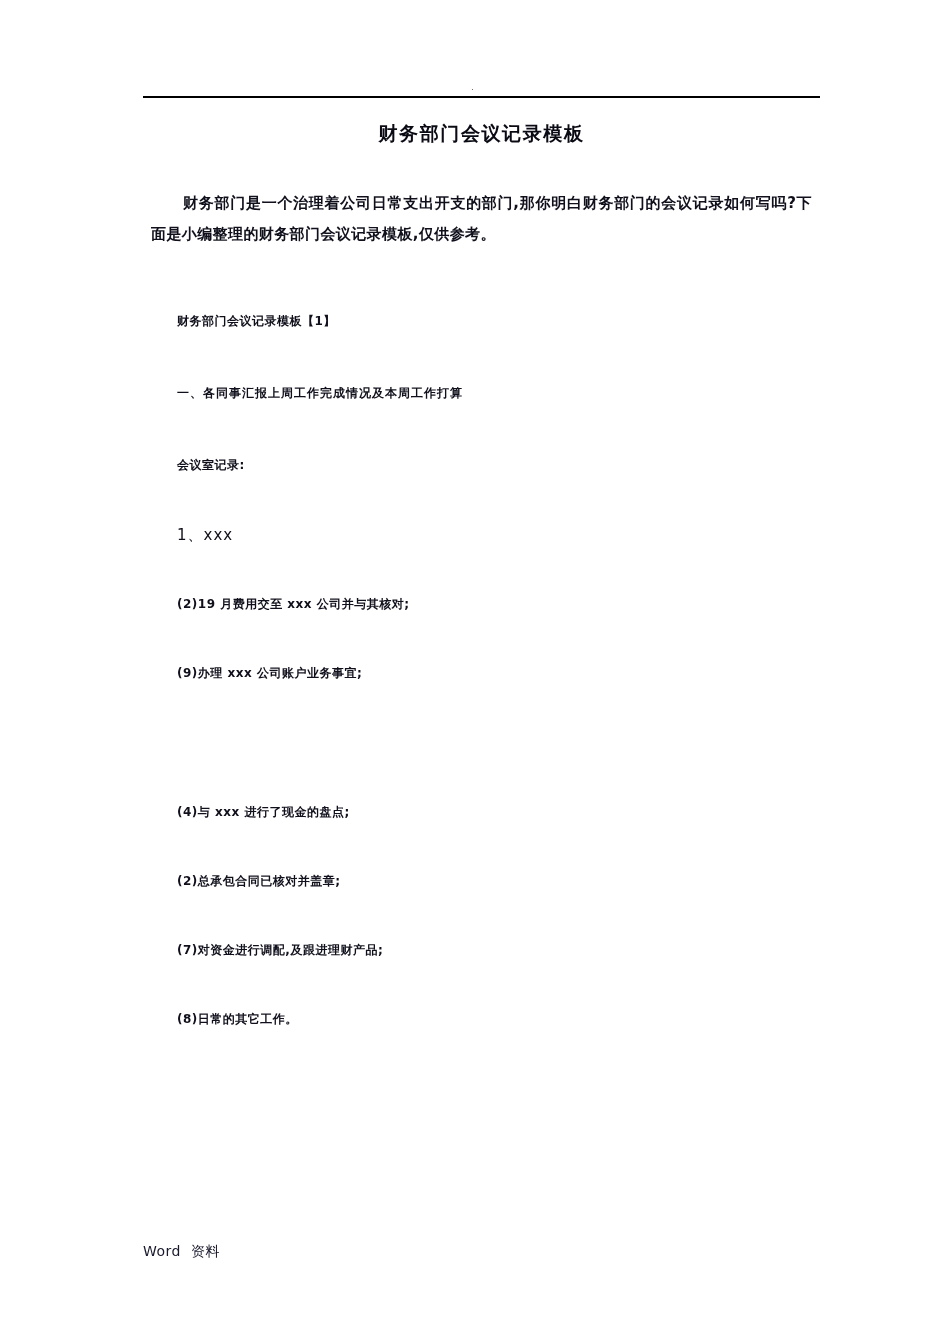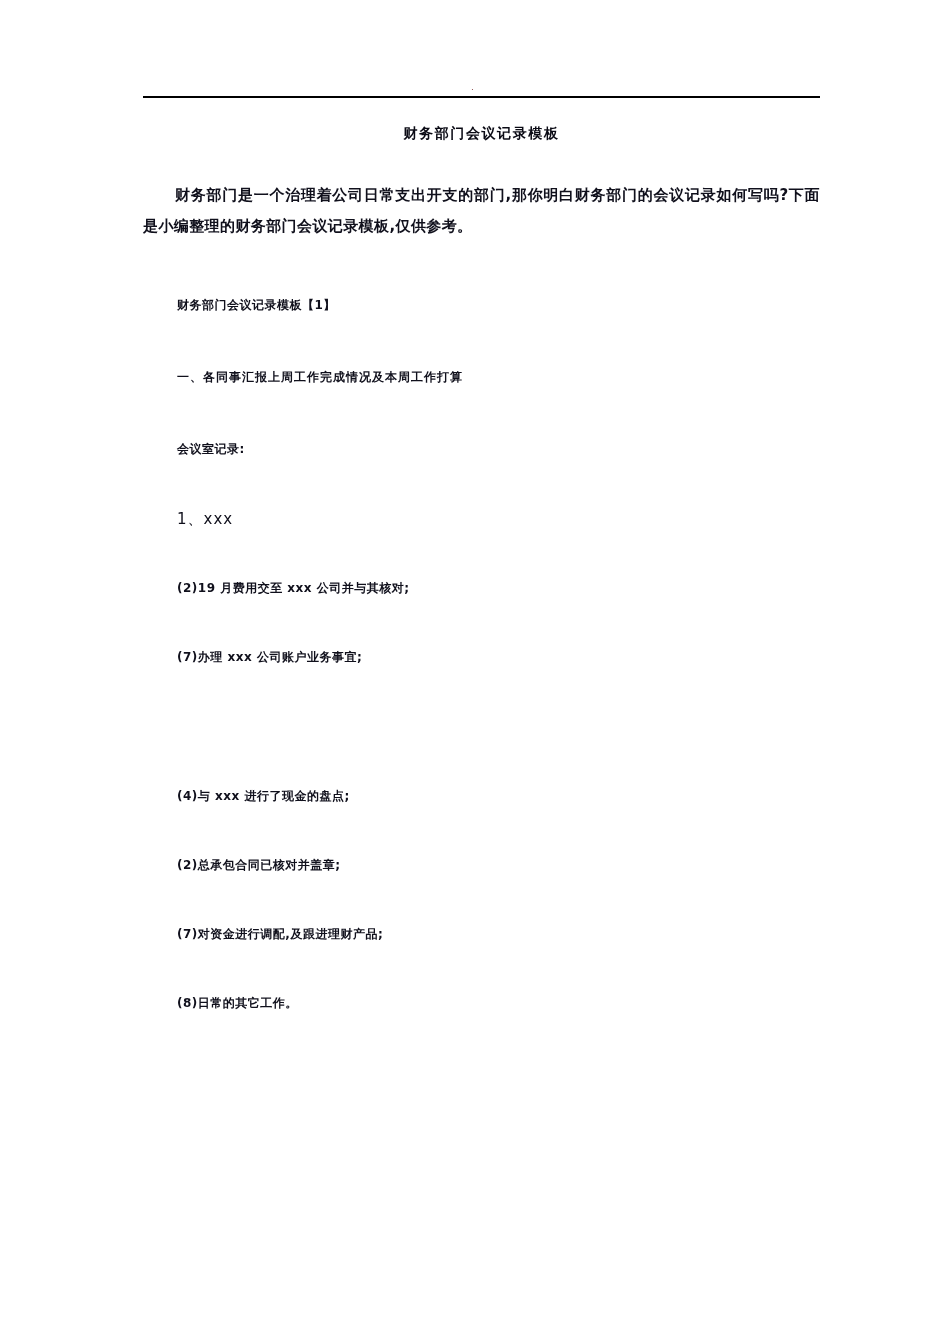--- a/index.html
+++ b/index.html
@@ -52,29 +52,29 @@
     position: absolute;
     left: 143px;
     top: 96px;
     width: 677px;
   }
   .doc-title {
     margin: 0;
     padding: 0;
     text-align: center;
     font-family: "DejaVu Sans", sans-serif;
-    font-size: 14px;
+    font-size: 19px;
     font-weight: 700;
     color: #0a0a14;
     letter-spacing: 1.6px;
     padding-top: 26px;
     line-height: 22px;
   }
   .intro {
-    margin: 0;
+    margin: 8px;
     padding: 0;
     padding-top: 36px;
     text-indent: 32px;
     font-size: 15px;
     font-weight: 700;
     color: #10101c;
     line-height: 31px;
     letter-spacing: 0.4px;
     text-align: justify;
     word-break: break-all;
@@ -127,27 +127,30 @@
 
     <div class="block sec-heading">一、各同事汇报上周工作完成情况及本周工作打算</div>
 
     <div class="block sec-record">会议室记录:</div>
 
     <div class="block sec-item1">1、xxx</div>
 
 
     <div class="block sub">(2)19 月费用交至 xxx 公司并与其核对;</div>
 
-    <div class="block sub">(7)办理 xxx 公司账户业务事宜;</div>
+    <div class="block sub">(9)办理 xxx 公司账户业务事宜;</div>
 
     <div class="block sub-gap">(4)与 xxx 进行了现金的盘点;</div>
 
 
     <div class="block sub">(2)总承包合同已核对并盖章;</div>
 
     <div class="block sub">(7)对资金进行调配,及跟进理财产品;</div>
 
     <div class="block sub">(8)日常的其它工作。</div>
 
   </div>
 
+  <div class="footer">
+    <span class="fw">Word</span><span class="fz">资料</span>
+  </div>
 
 </div>
 
 </body></html>

